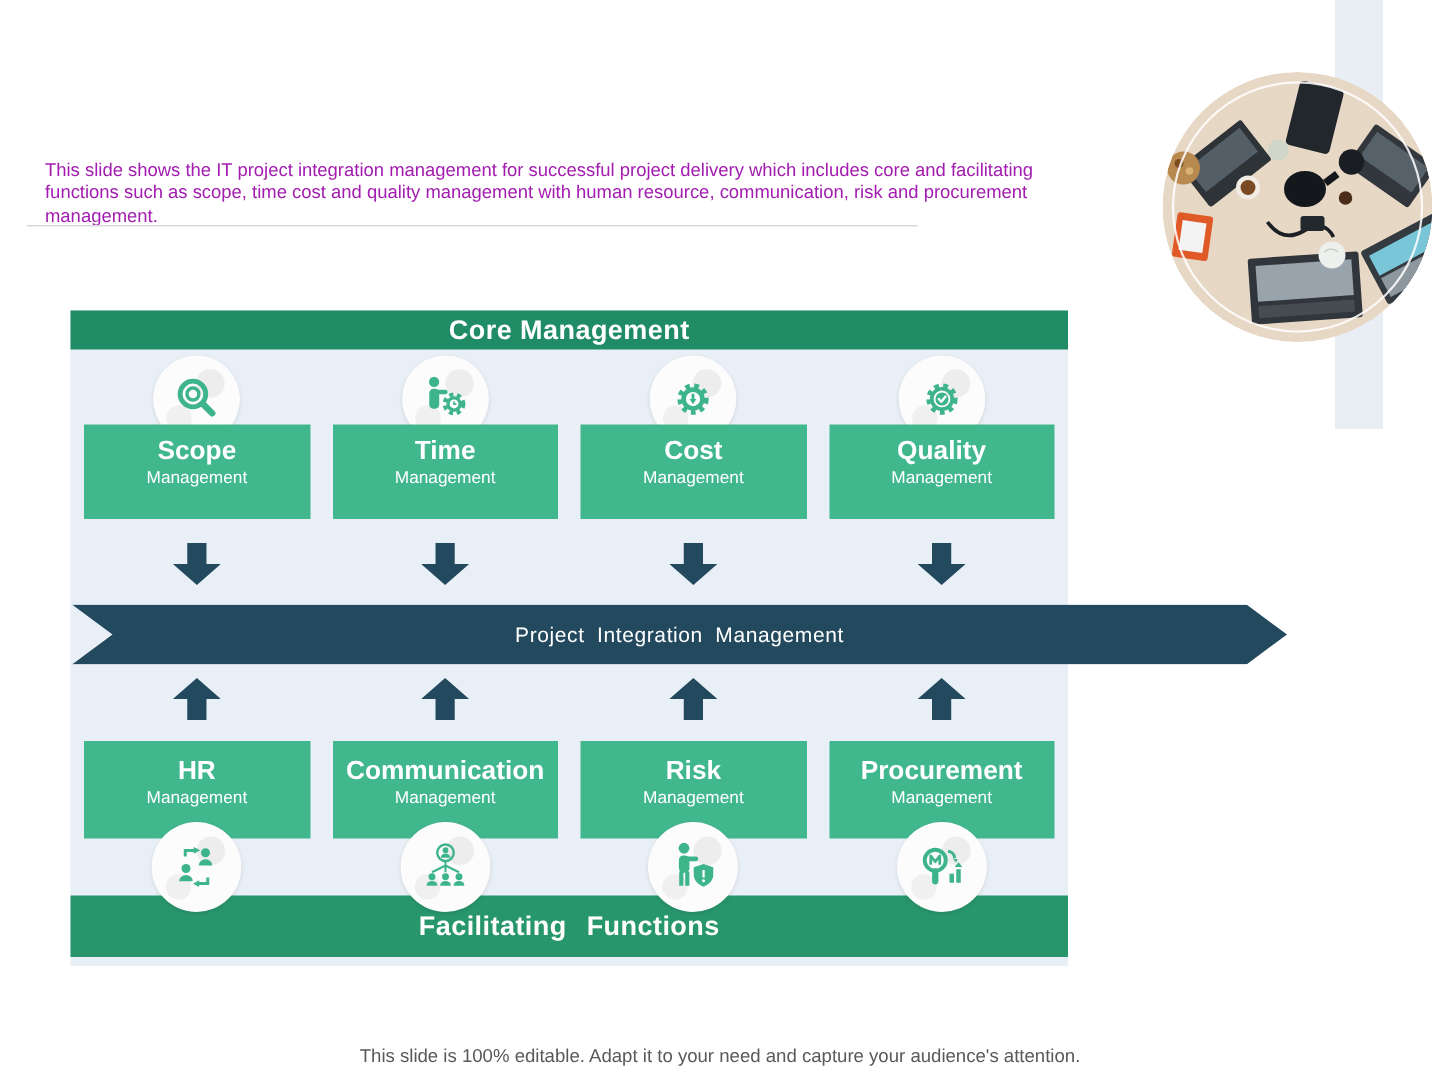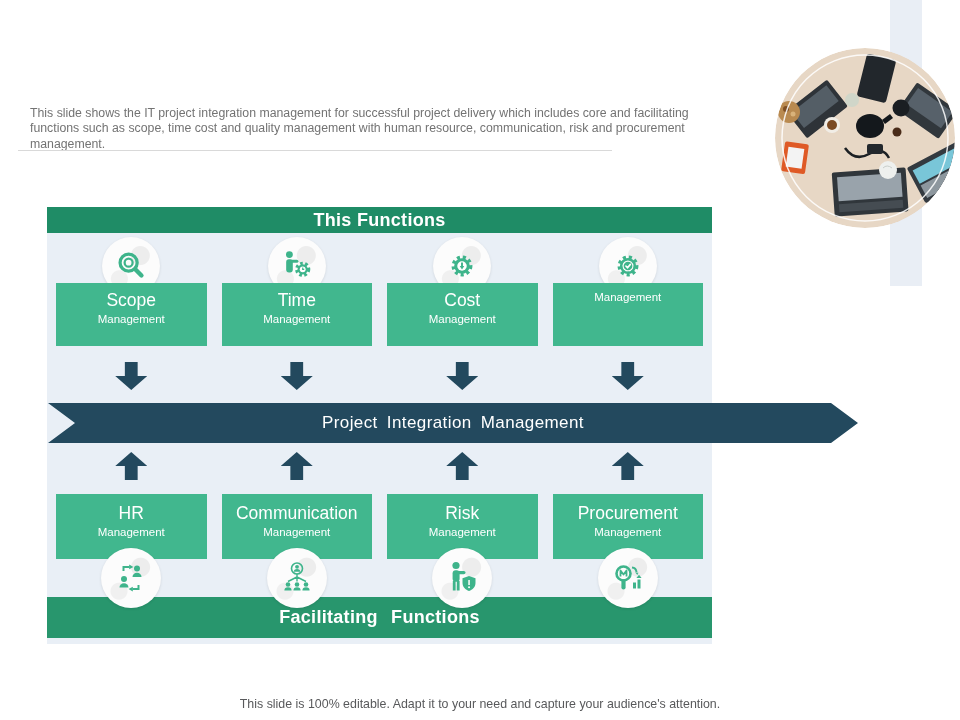--- a/index.html
+++ b/index.html
@@ -7,21 +7,21 @@
   .slide{position:relative;width:960px;height:720px;background:#fff;}
 
   
   .side-strip{position:absolute;left:890px;top:0;width:32px;height:286px;background:#e9eef5;}
 
   
   .photo-wrap{position:absolute;left:775px;top:48px;width:180px;height:180px;border-radius:50%;overflow:hidden;}
 
   
   .title{position:absolute;left:30px;top:16px;width:640px;color:#3e4247;font-size:37px;line-height:1.18;letter-spacing:.5px;font-weight:400;}
-  .subtitle{position:absolute;left:30px;top:106px;width:700px;color:#737373;font-size:12.3px;line-height:1.25;}
+  .subtitle{position:absolute;left:30px;top:106px;width:700px;color:#a21caf;font-size:12.3px;line-height:1.25;}
   .divider{position:absolute;left:18px;top:150px;width:594px;height:1px;background:#d9d9d9;}
 
   
   .panel{position:absolute;left:47px;top:207px;width:665px;height:437px;background:var(--panel-bg,#e9eff6);}
   .bar{position:absolute;left:0;right:0;height:26px;display:flex;align-items:center;justify-content:center;color:#fff;font-weight:700;font-size:18px;letter-spacing:.3px;}
   .top-bar{top:0;background:var(--header-green,#1f8c66);}
   .bottom-bar{bottom:6px;height:41px;background:var(--facilitating-green,#28966d);word-spacing:8px;}
 
   .row{display:flex;gap:15px;padding:0 9px;position:relative;}
   .cell{flex:1;display:flex;justify-content:center;align-items:flex-start;}
@@ -31,34 +31,34 @@
   .icon-circle{width:58px;height:58px;border-radius:50%;display:flex;align-items:center;justify-content:center;
     background:radial-gradient(circle at 66% 32%,#ededed 0 9px,transparent 10px),radial-gradient(circle at 30% 72%,#f0f0f0 0 8px,transparent 9px),#fcfcfc;
     box-shadow:0 1px 3px rgba(0,0,0,.10);}
   .circles-row.bottom .icon-circle{width:60px;height:60px;}
 
   .boxes-row.top{margin-top:-12px;z-index:2;}
   .boxes-row.bottom{margin-top:14px;z-index:1;}
   .gbox{width:100%;background:var(--box-green,#41b78e);color:#fff;text-align:center;}
   .boxes-row.top .gbox{height:63px;padding-top:7px;box-sizing:border-box;}
   .boxes-row.bottom .gbox{height:65px;padding-top:9px;box-sizing:border-box;}
-  .gbox-title{font-size:17.5px;font-weight:400;line-height:1.25;}
+  .gbox-title{font-size:17.5px;font-weight:700;line-height:1.25;}
   .gbox-sub{font-size:11.5px;line-height:1.3;}
 
   .arrows-row{height:28px;}
   .arrows-row.down{margin-top:16px;}
   .arrows-row.up{margin-top:62px;}
   .arrow-down,.arrow-up{width:32px;height:28px;background:var(--banner-navy,#23495e);}
   .arrow-down{clip-path:polygon(30% 0,70% 0,70% 50%,100% 50%,50% 100%,0 50%,30% 50%);}
   .arrow-up{clip-path:polygon(50% 0,100% 50%,70% 50%,70% 100%,30% 100%,30% 50%,0 50%);}
 
   
   .banner{position:absolute;left:48px;top:403px;width:810px;height:40px;background:var(--banner-navy,#23495e);
     clip-path:polygon(0 0,783px 0,810px 50%,783px 100%,0 100%,27px 50%);
-    display:flex;align-items:center;justify-content:center;color:#fff;font-size:17px;letter-spacing:.4px;word-spacing:4px;}
+    display:flex;align-items:center;justify-content:center;color:#fff;font-size:14px;letter-spacing:.4px;word-spacing:4px;}
 
   .footer{position:absolute;left:0;right:0;bottom:9px;text-align:center;color:#58595b;font-size:12.4px;margin-top:24px;}
 
   svg.icn{display:block;}
 </style>
 </head>
 <body>
 
 <div class="slide">
 
@@ -118,21 +118,21 @@
     </svg>
   </div>
 
 
   <div class="subtitle">This slide shows the IT project integration management for successful project delivery which includes core and facilitating functions such as scope, time cost and quality management with human resource, communication, risk and procurement management.</div>
   <div class="divider"></div>
 
   <div class="panel">
 
     <div class="bar top-bar">
-      <span>This Functions</span>
+      <span>Core Management</span>
     </div>
 
     <div class="row circles-row top">
       <div class="cell">
           <div class="icon-circle">
         <svg class="icn" viewBox="0 0 40 40" width="38" height="38">
           <g fill="none" stroke="#3eb48b">
             <circle cx="17.5" cy="16.5" r="9" stroke-width="3.4"></circle>
             <circle cx="17.5" cy="16.5" r="4.2" stroke-width="2.4"></circle>
             <path d="M24.5 23.5 L31 30" stroke-width="4.6" stroke-linecap="round"></path>
@@ -192,20 +192,21 @@
       </div>
         </div>
       <div class="cell">
           <div class="gbox">
         <div class="gbox-title">Cost</div>
         <div class="gbox-sub">Management</div>
       </div>
         </div>
       <div class="cell">
           <div class="gbox">
+        <div class="gbox-title">Quality</div>
         <div class="gbox-sub">Management</div>
       </div>
         </div>
     </div>
 
     <div class="row arrows-row down">
       <div class="cell">
           <div class="arrow-down"></div>
         </div>
       <div class="cell">

